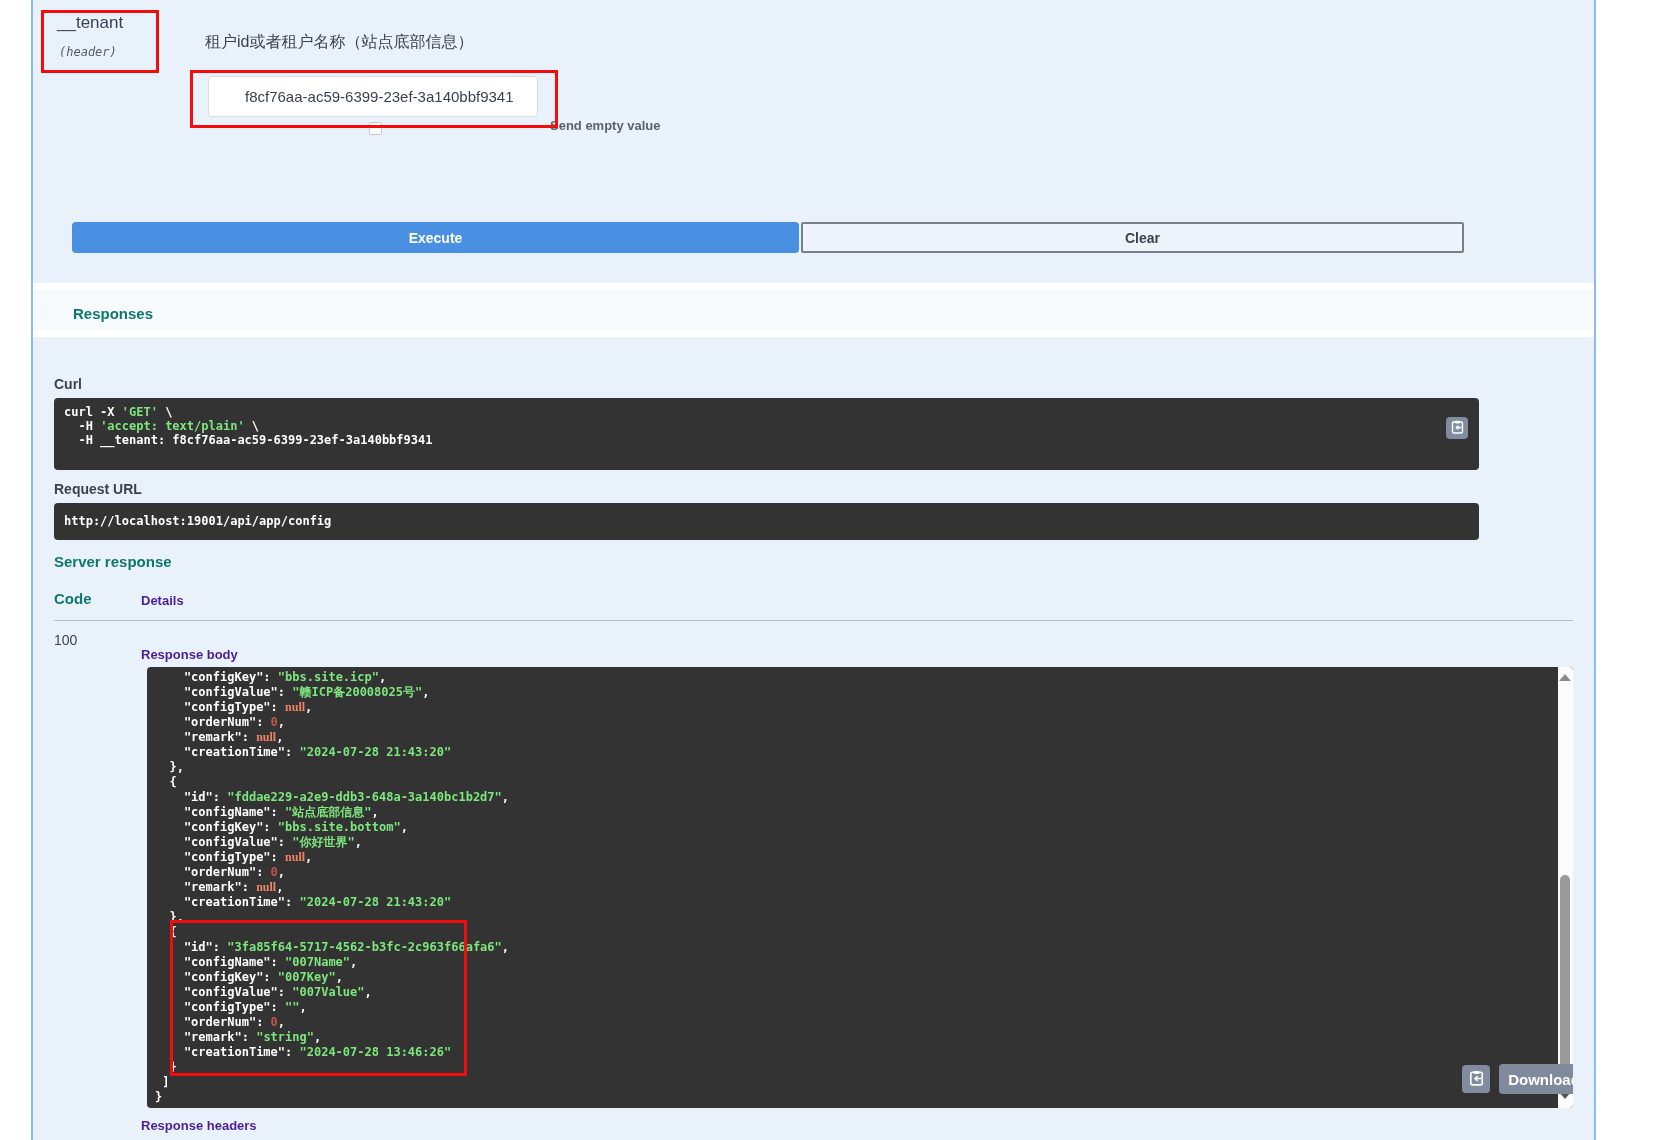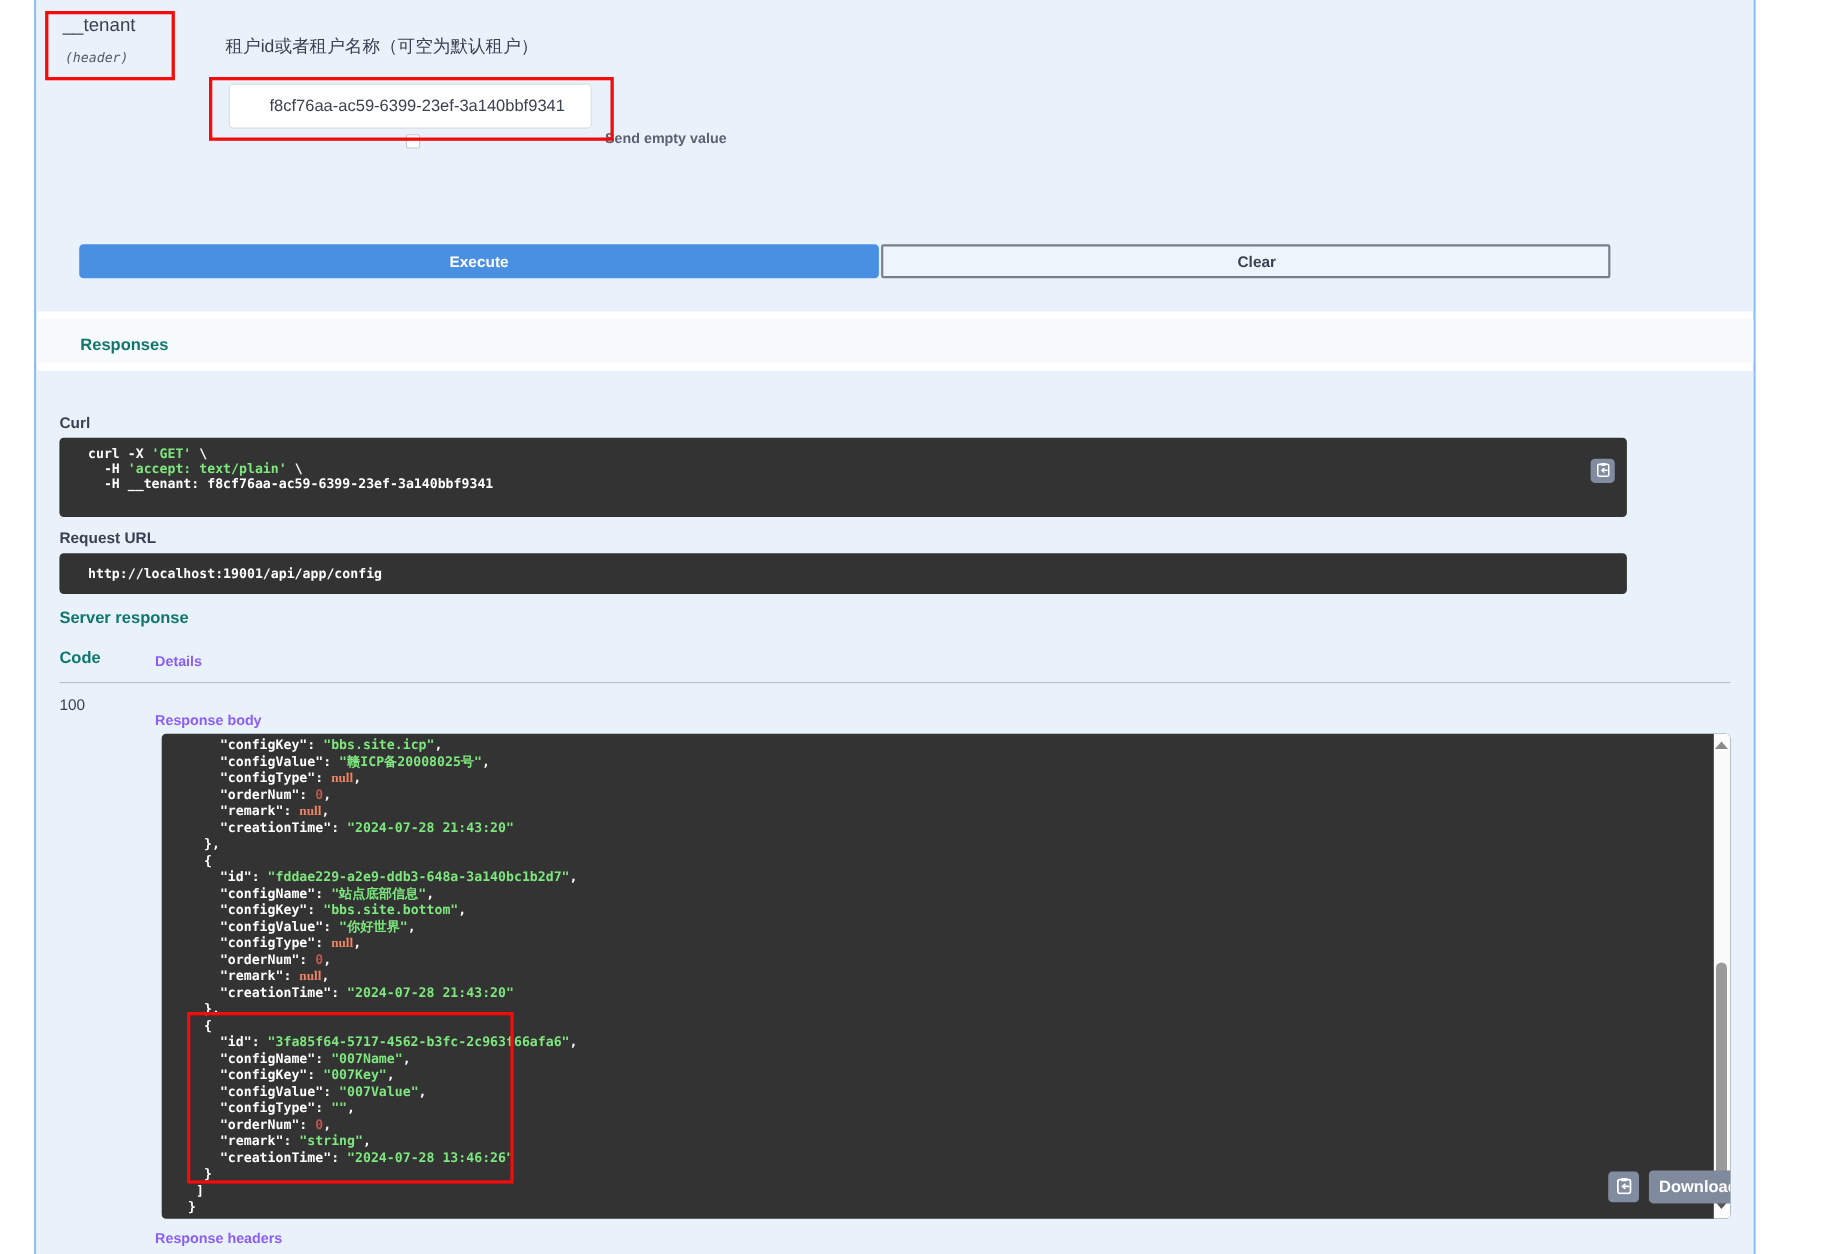--- a/index.html
+++ b/index.html
@@ -30,28 +30,28 @@
   .send-empty { font-size:13px; font-weight:bold; color:#5a6270; }
 
   
   .btn { position:absolute; display:flex; align-items:center; justify-content:center;
          font-size:14px; font-weight:bold; cursor:pointer; }
   .btn-execute { background:#4990e2; color:#fff; border:none; border-radius:4px; }
   .btn-clear { background:#eef4fb; color:#3b4151; border:2px solid #7a7f87; border-radius:2px; }
 
   .sec-title { font-size:15px; font-weight:600; color:#0f766e; }
   .lbl { font-size:14px; font-weight:bold; color:#3b4151; }
-  .lbl-sm { font-size:13px; font-weight:bold; color:#8b5cf6; }
+  .lbl-sm { font-size:13px; font-weight:bold; color:#4c1d95; }
 
   .hr { position:absolute; height:1px; background:#b8bec5; }
 
   
   .codeblock { position:absolute; background:#333333; border-radius:4px;
                font-family:"DejaVu Sans Mono", monospace; font-weight:600; font-size:12px;
-               color:#fff; overflow:hidden;padding-left:16px; }
+               color:#fff; overflow:hidden; }
   .codeblock .inner { padding:7px 10px; }
   #response-pre .inner { padding:3px 8px; }
   .code-line { white-space:pre; line-height:14px; }
   #response-pre .code-line { line-height:15px; }
   .tok-p { color:#ffffff; }
   .tok-s { color:#7de67d; }
   .tok-n { color:#ef8465;font-family:Liberation Serif, serif; }
   .tok-d { color:#bd574b; }
 
   
@@ -76,21 +76,21 @@
 
 <div id="page">
   <div id="opblock">
 
     <div class="band blue" style="top:0; height:283px;"></div>
     <div class="band pale" style="top:290px; height:40px;"></div>
     <div class="band blue" style="top:337px; height:803px;"></div>
 
     <div class="abs param-name" style="left:24px; top:13px;">__tenant</div>
     <div class="abs param-in" style="left:26px; top:45px;">(header)</div>
-    <div class="abs param-desc" style="left:172px; top:32px;">租户id或者租户名称（可空为默认租户）</div>
+    <div class="abs param-desc" style="left:172px; top:32px;">租户id或者租户名称（站点底部信息）</div>
 
     <input class="param-input" style="left: 175px; top: 76px; width: 330px; height: 41px; padding-left: 36px;" readonly="" value="f8cf76aa-ac59-6399-23ef-3a140bbf9341">
 
     <span class="checkbox" style="left:336px; top:122px;"></span>
     <div class="abs send-empty" style="left:517px; top:118px;">Send empty value</div>
 
     <div class="anno" style="left:8px; top:10px; width:118px; height:63px;"></div>
     <div class="anno" style="left:157px; top:70px; width:368px; height:58px;"></div>
 
     <button class="btn btn-execute" style="left:39px; top:222px; width:727px; height:31px;">Execute</button>

